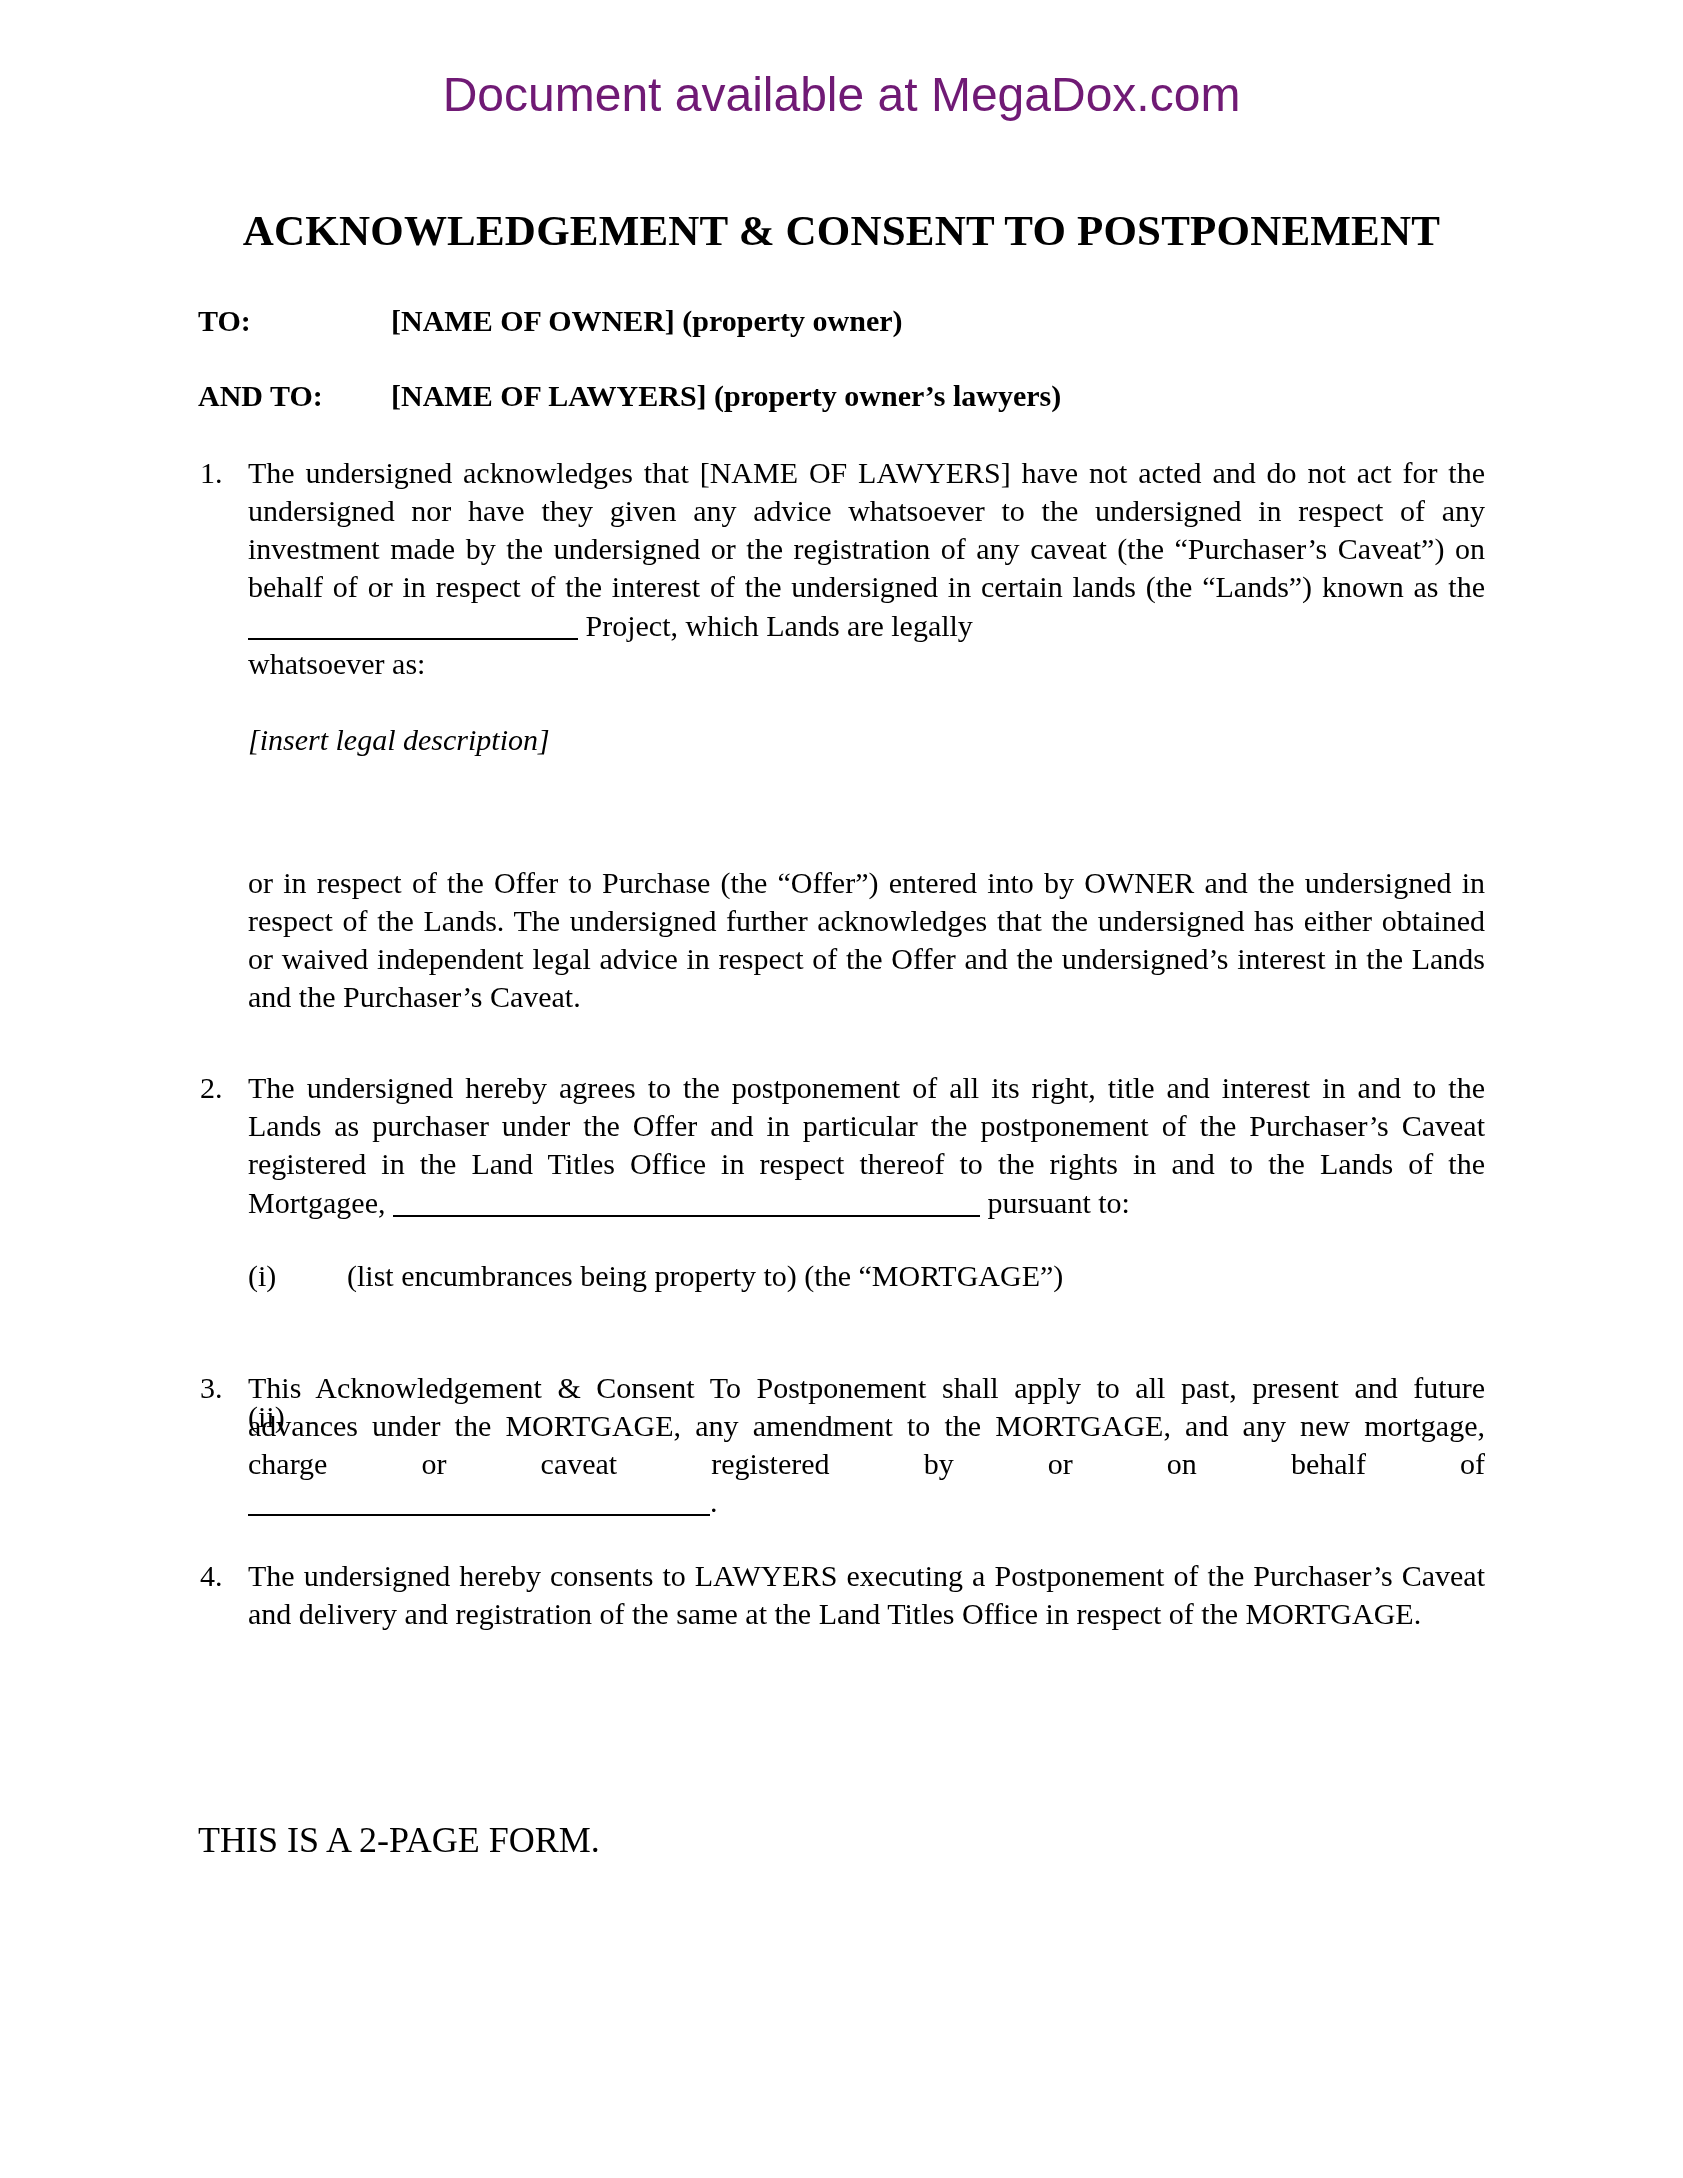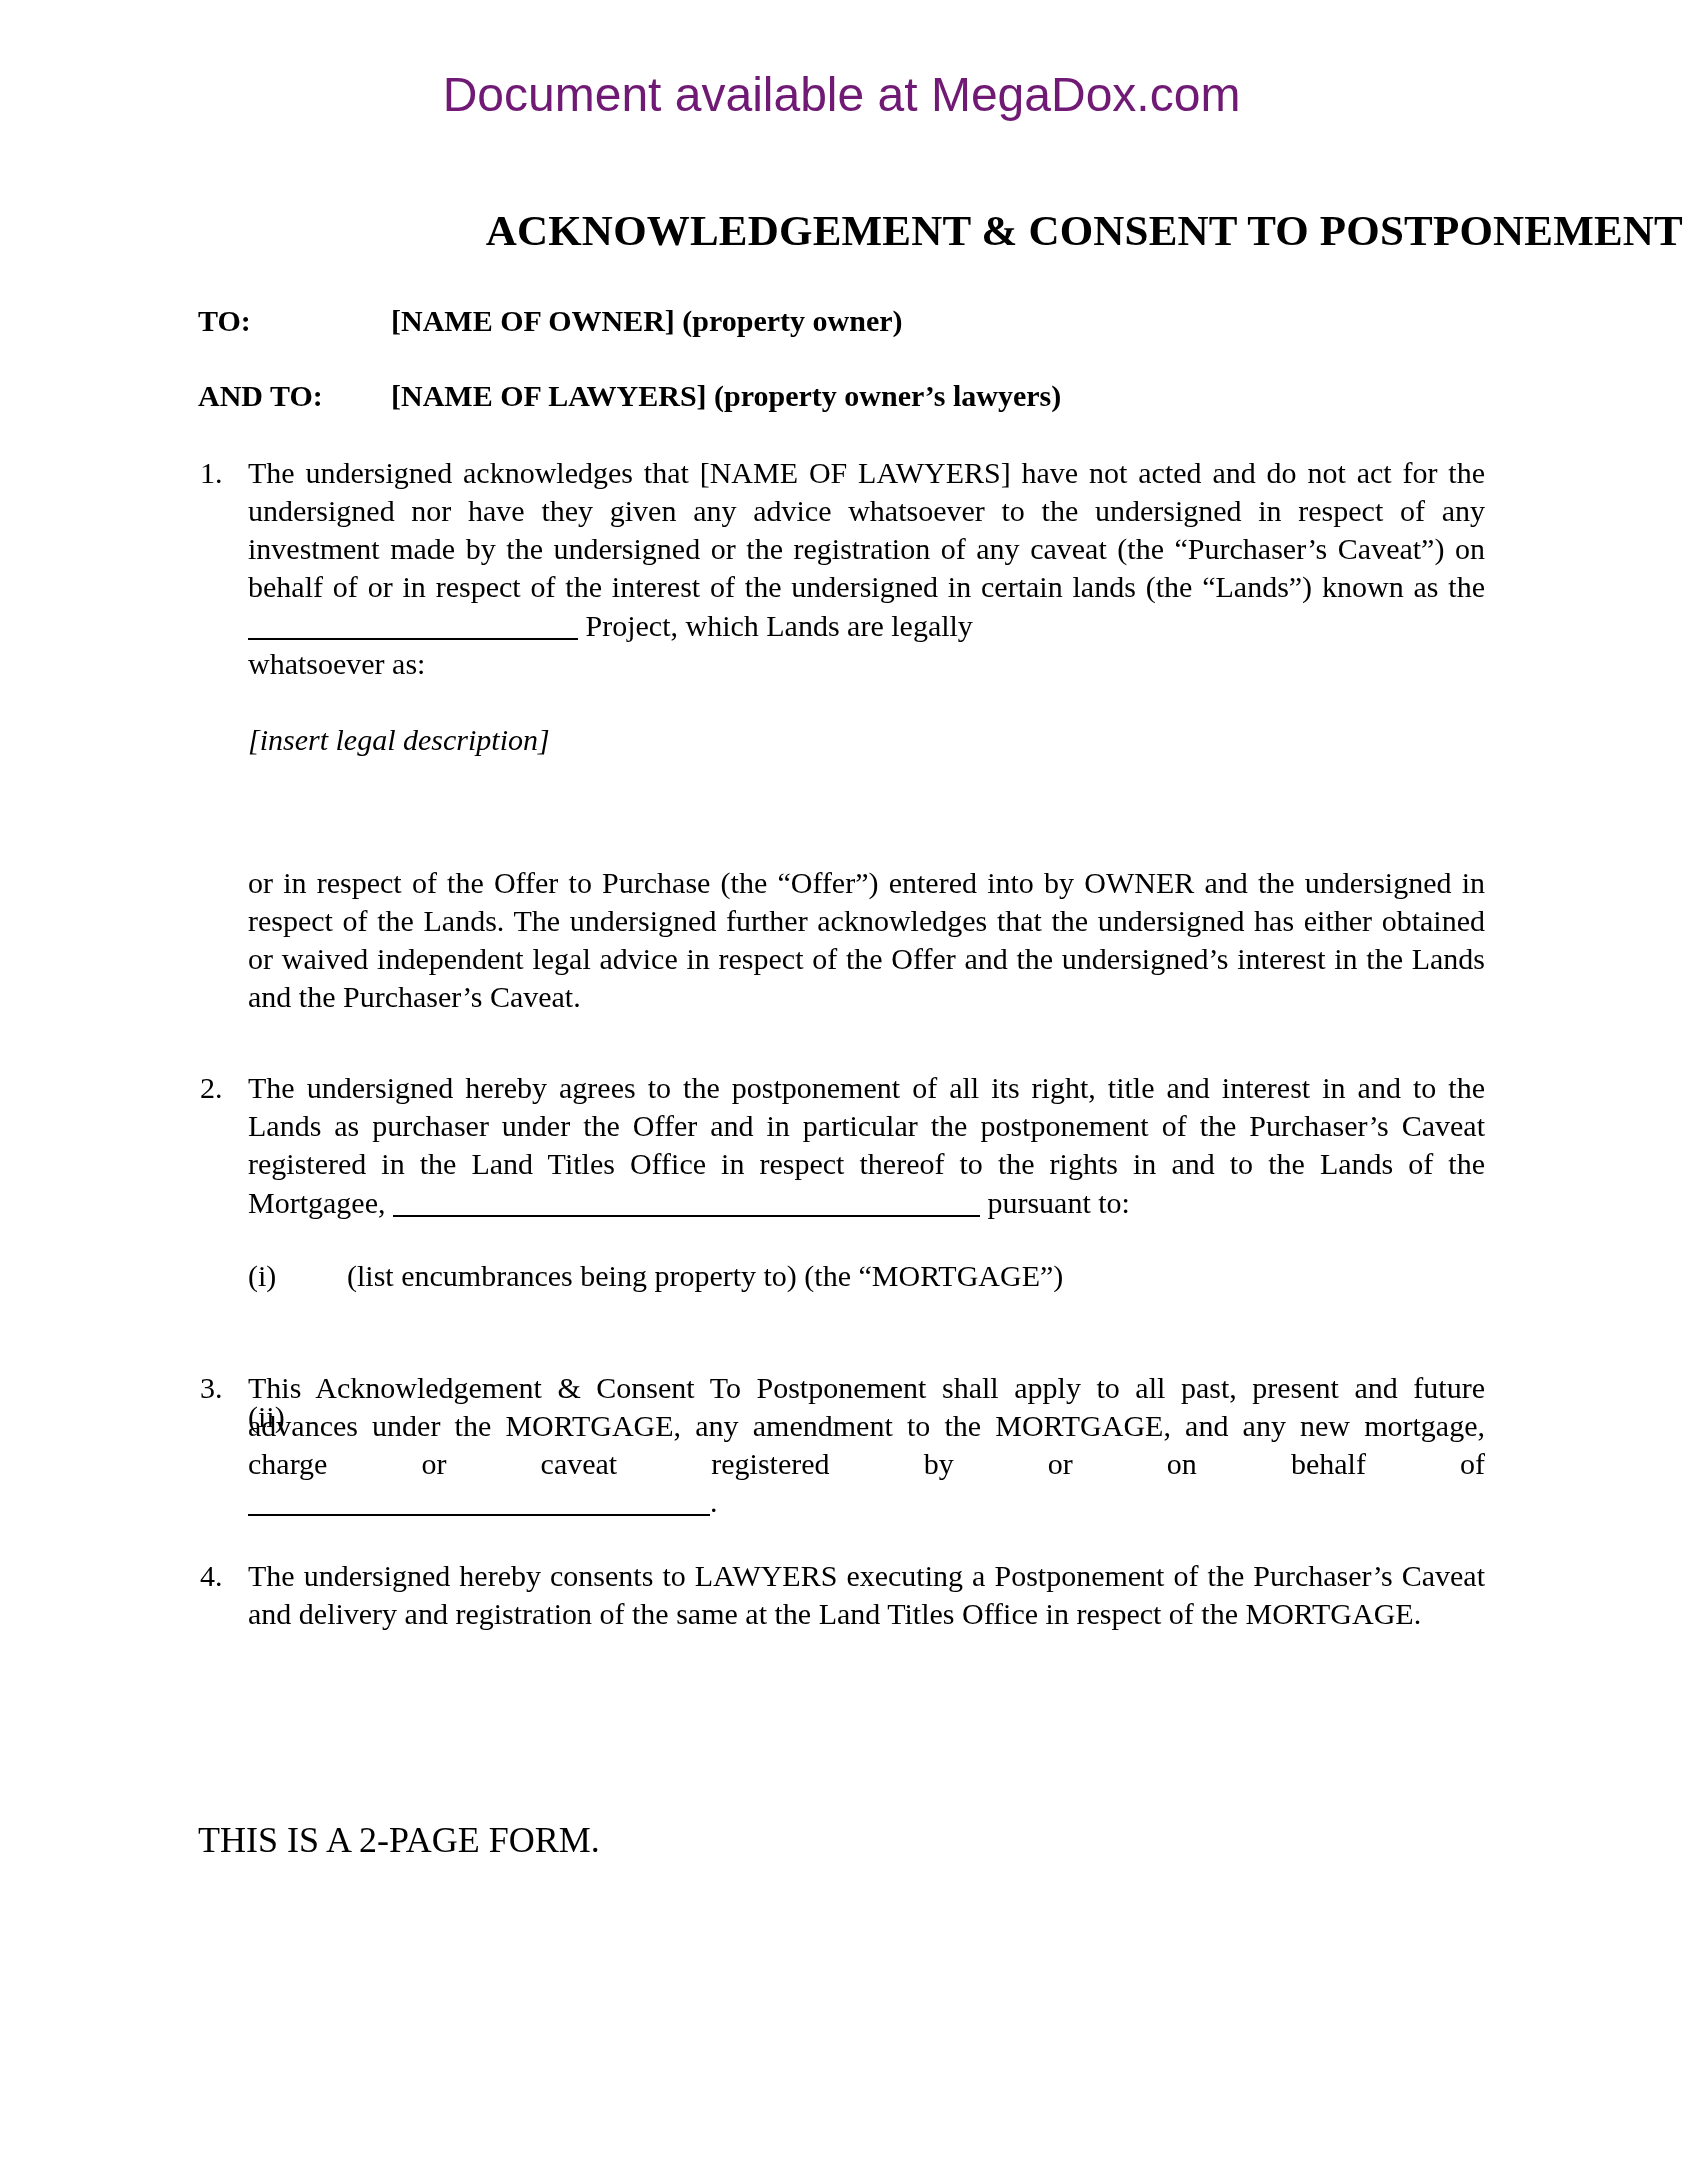--- a/index.html
+++ b/index.html
@@ -1,19 +1,19 @@
 <!DOCTYPE html>
 <html><head>
 <meta charset="utf-8">
 <style>
   html, body { margin: 0; padding: 0; background: #ffffff; }
   body { width: 1683px; height: 2178px; position: relative; overflow: hidden; color: #000; font-family: "Liberation Serif", serif; }
   .abs { position: absolute; }
   .watermark { left: 0; width: 1683px; top: 65px; text-align: center; font-family: "Liberation Sans", sans-serif; font-size: 48px; color: #701a75; line-height: 59px; }
-  .title { left: 0; width: 1683px; top: 203px; text-align: right; font-weight: bold; font-size: 43px; line-height: 55px; letter-spacing: 0.2px; }
+  .title { left: 0; width: 1683px; top: 203px; text-align: center; font-weight: bold; font-size: 43px; line-height: 55px; letter-spacing: 0.2px; }
   .addr { left: 198px; font-weight: bold; font-size: 30px; line-height: 38px; white-space: nowrap; }
   .addr .lbl { display: inline-block; width: 193px; }
   .para { left: 198px; width: 1287px; font-size: 30px; line-height: 38px; }
   .para .num { position: absolute; left: 2px; top: 0; }
   .para .body { margin-left: 50px; text-align: justify; text-align-last: left; }
   .justify-last { text-align-last: justify !important; }
   .blank { display: inline-block; border-bottom: 2px solid #000; height: 28px; vertical-align: baseline; position: relative; top: 4px; }
   .b { font-weight: normal; }
   .i { font-style: italic; text-align: right; }
   .list-row { position: absolute; left: 248px; font-size: 30px; line-height: 38px; white-space: nowrap; }

